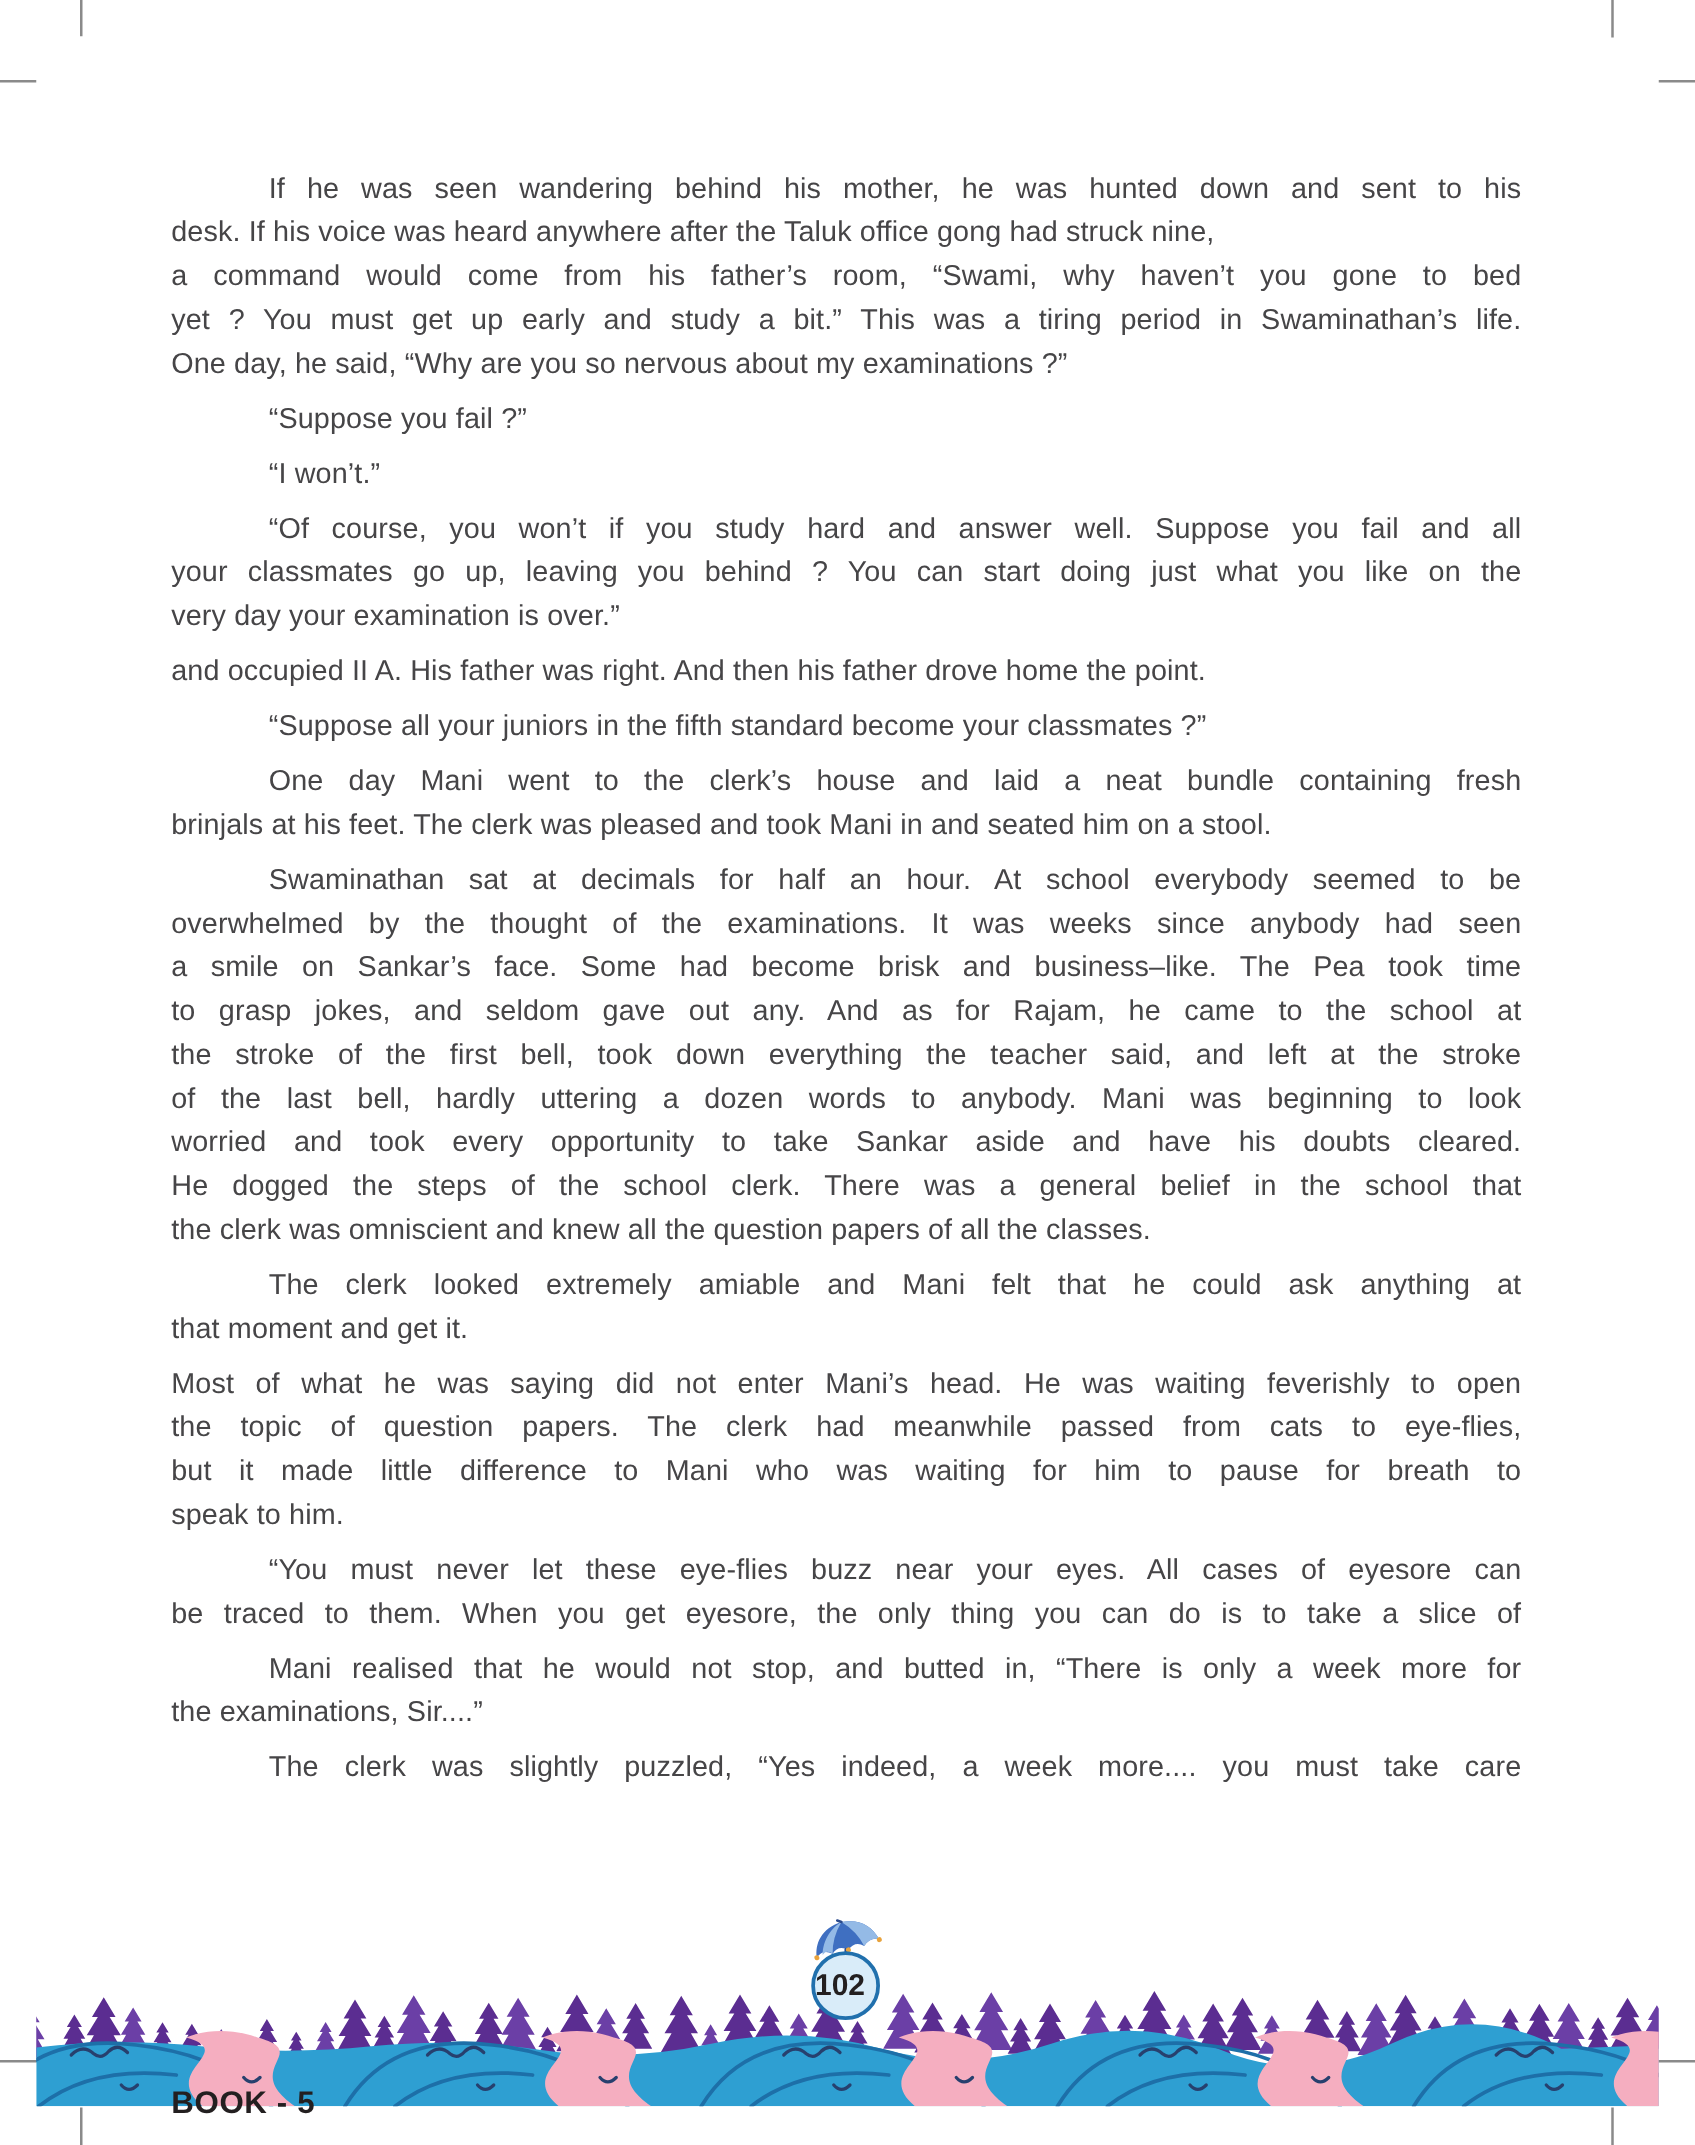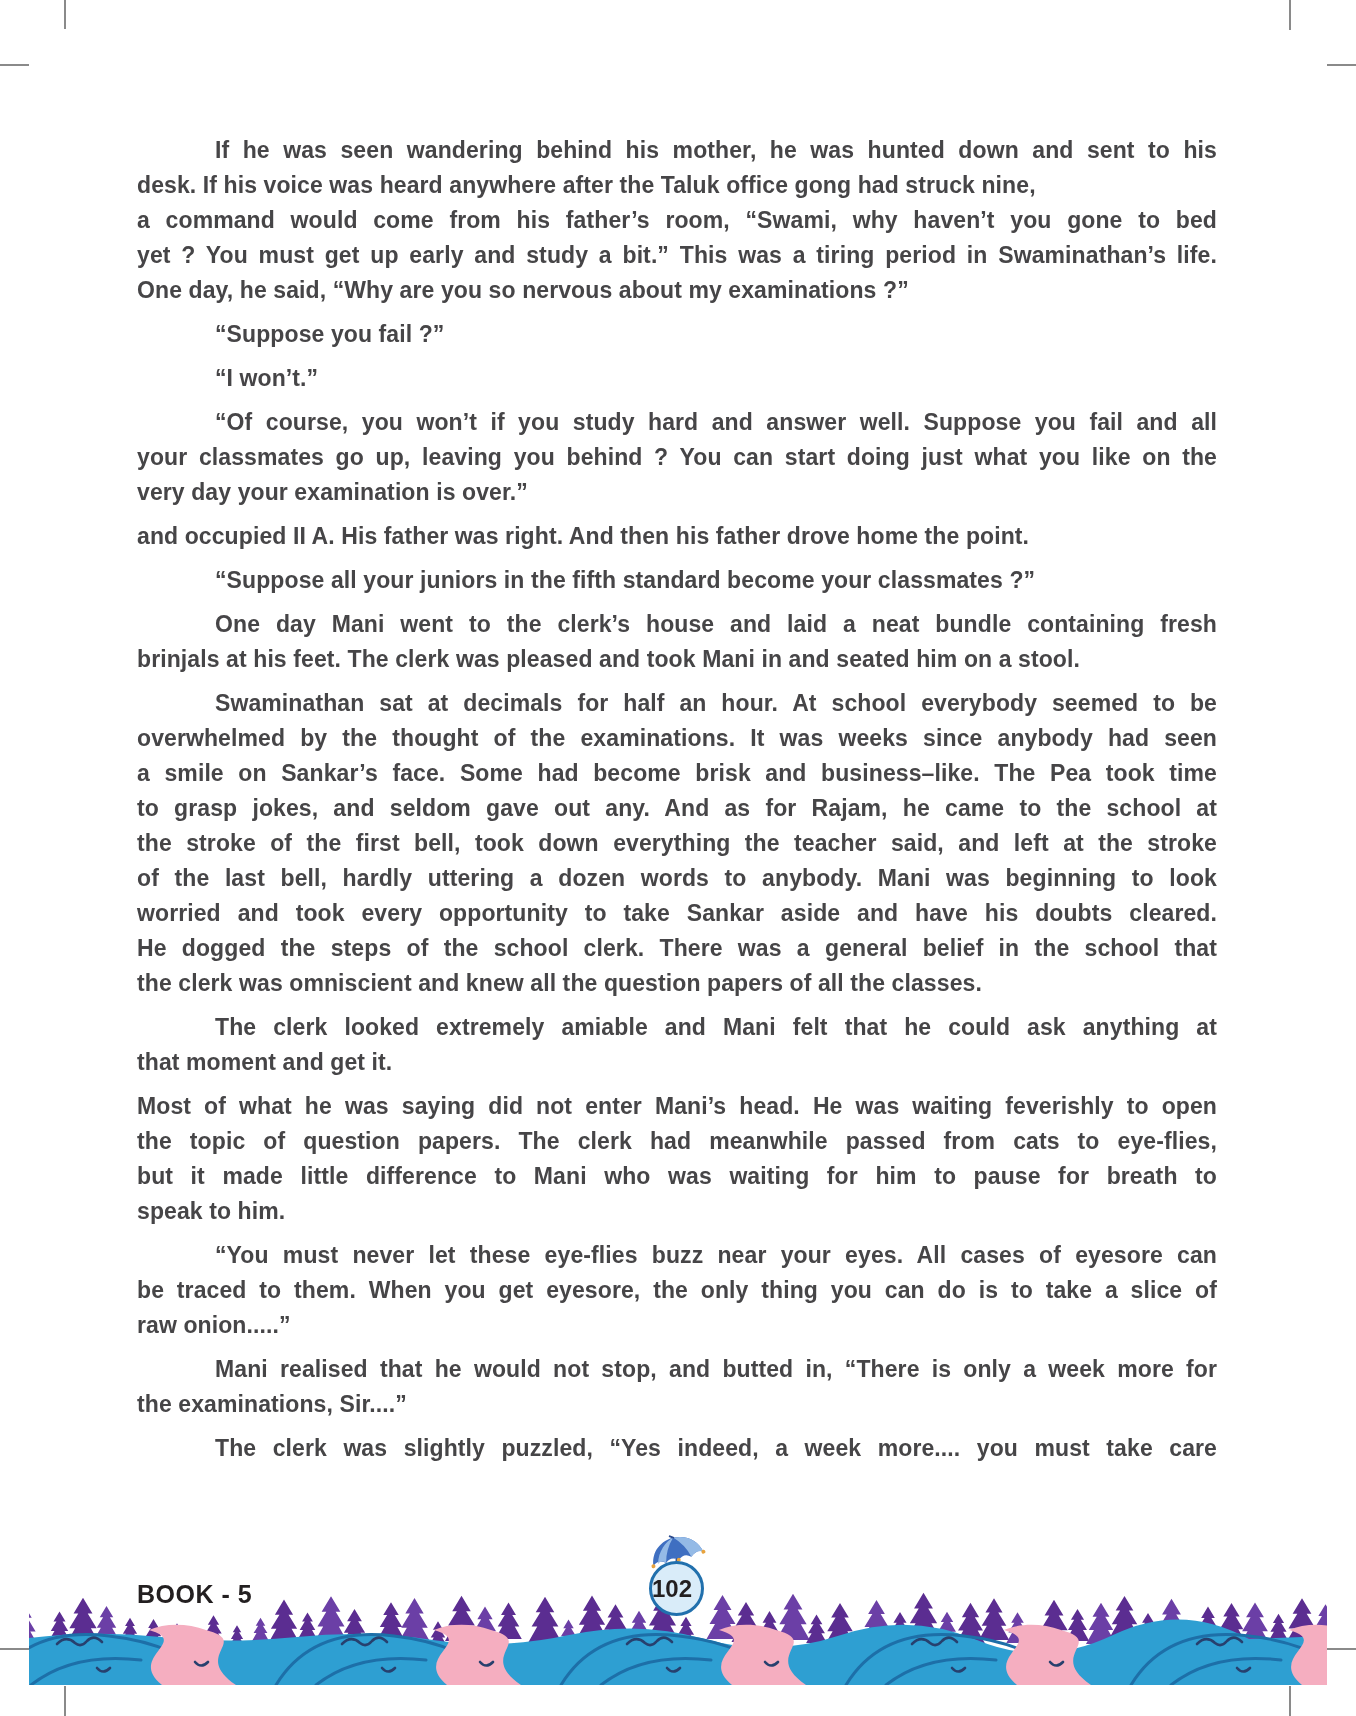--- a/index.html
+++ b/index.html
@@ -20,28 +20,27 @@
     letter-spacing:0.1px;
   }
   .para{margin:0 0 9px 0;}
   .para:last-child{margin-bottom:12px;}
   .line{
     height:35px;
     text-align:justify;
     text-align-last:justify;
     white-space:normal;
     overflow:visible;
-    font-weight:bold;
   }
   .line.first{text-indent:78px;}
   .line.flush{text-align-last:left;}
   
   .book-label{
     position:absolute;
-    left:137px; top:1580px;
+    left:137px; top:1668px;
     font-size:25px;
     font-weight:700;
     letter-spacing:0.5px;
     color:var(--heading,#231f20);
     z-index:6;
   }
   .band{
     position:absolute;
     left:29px; top:1588px;
     width:1298px; height:97px;
@@ -150,21 +149,20 @@
       </div>
       <div class="para">
         <div class="line">Most of what he was saying did not enter Mani’s head. He was waiting feverishly to open</div>
         <div class="line">the topic of question papers. The clerk had meanwhile passed from cats to eye-flies,</div>
         <div class="line">but it made little difference to Mani who was waiting for him to pause for breath to</div>
         <div class="line flush">speak to him.</div>
       </div>
       <div class="para">
         <div class="line first">“You must never let these eye-flies buzz near your eyes. All cases of eyesore can</div>
         <div class="line">be traced to them. When you get eyesore, the only thing you can do is to take a slice of</div>
-        <div class="line flush">raw onion.....”</div>
       </div>
       <div class="para">
         <div class="line first">Mani realised that he would not stop, and butted in, “There is only a week more for</div>
         <div class="line flush">the examinations, Sir....”</div>
       </div>
       <div class="para">
         <div class="line first">The clerk was slightly puzzled, “Yes indeed, a week more.... you must take care</div>
       </div>
     </div>
 

